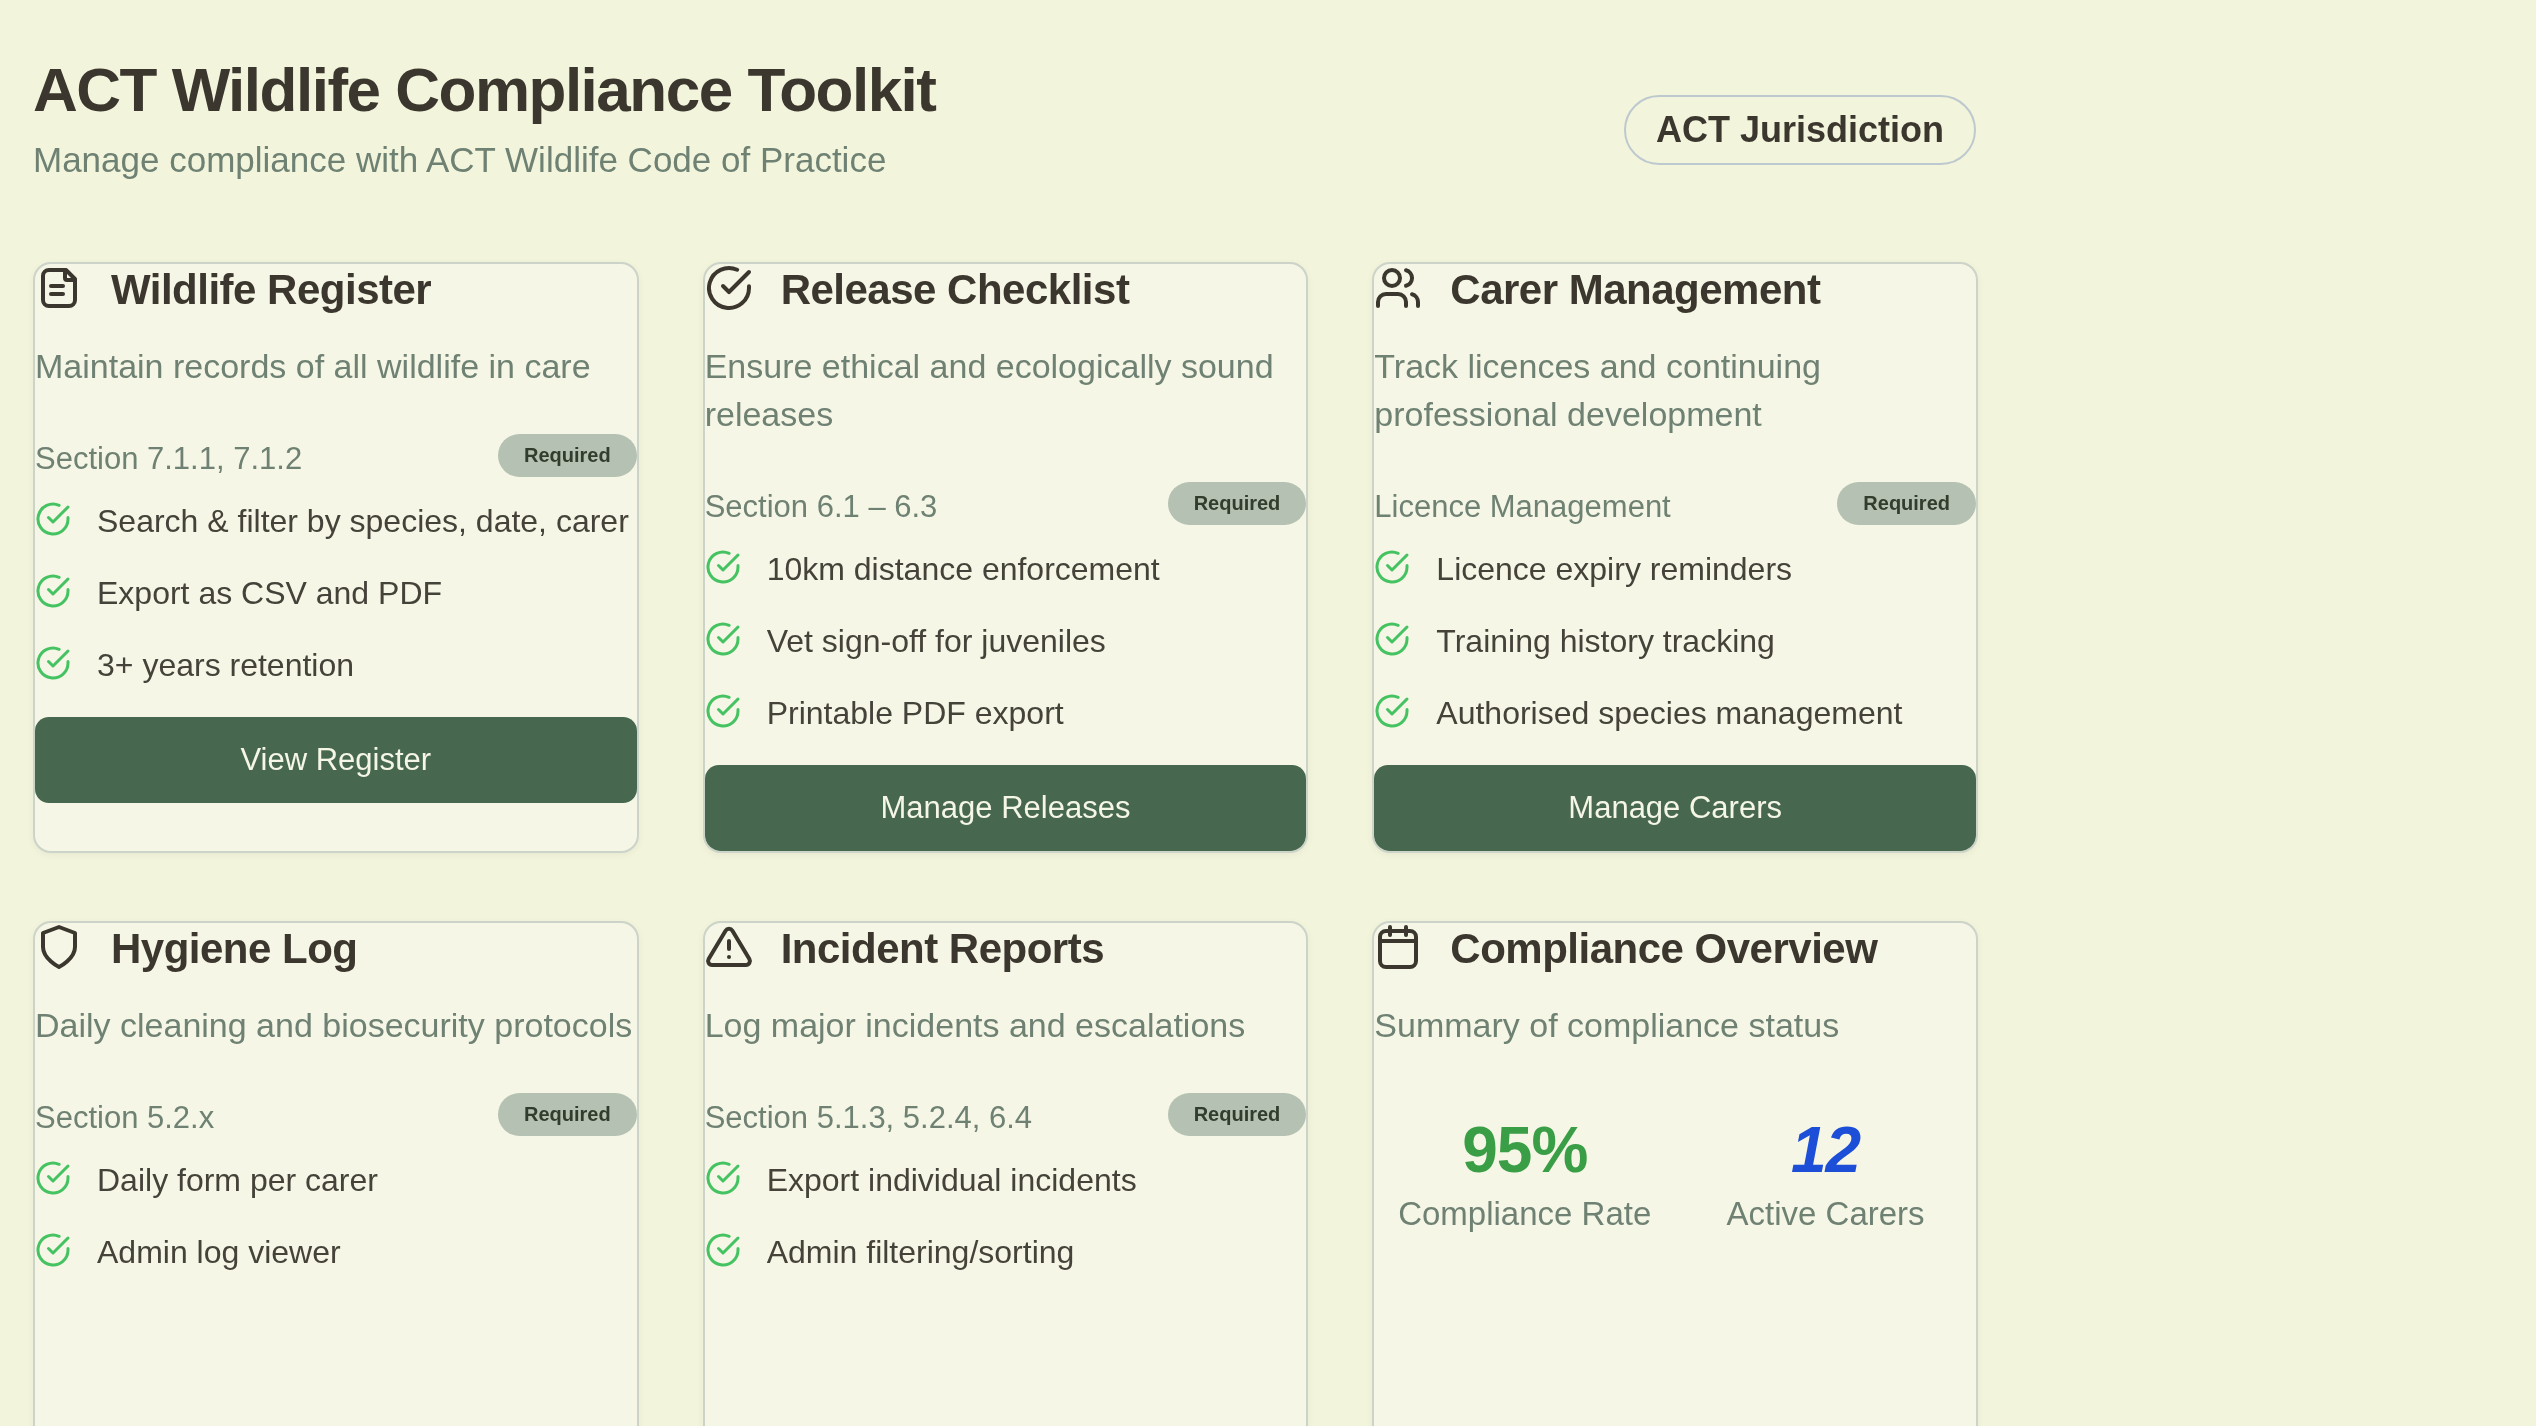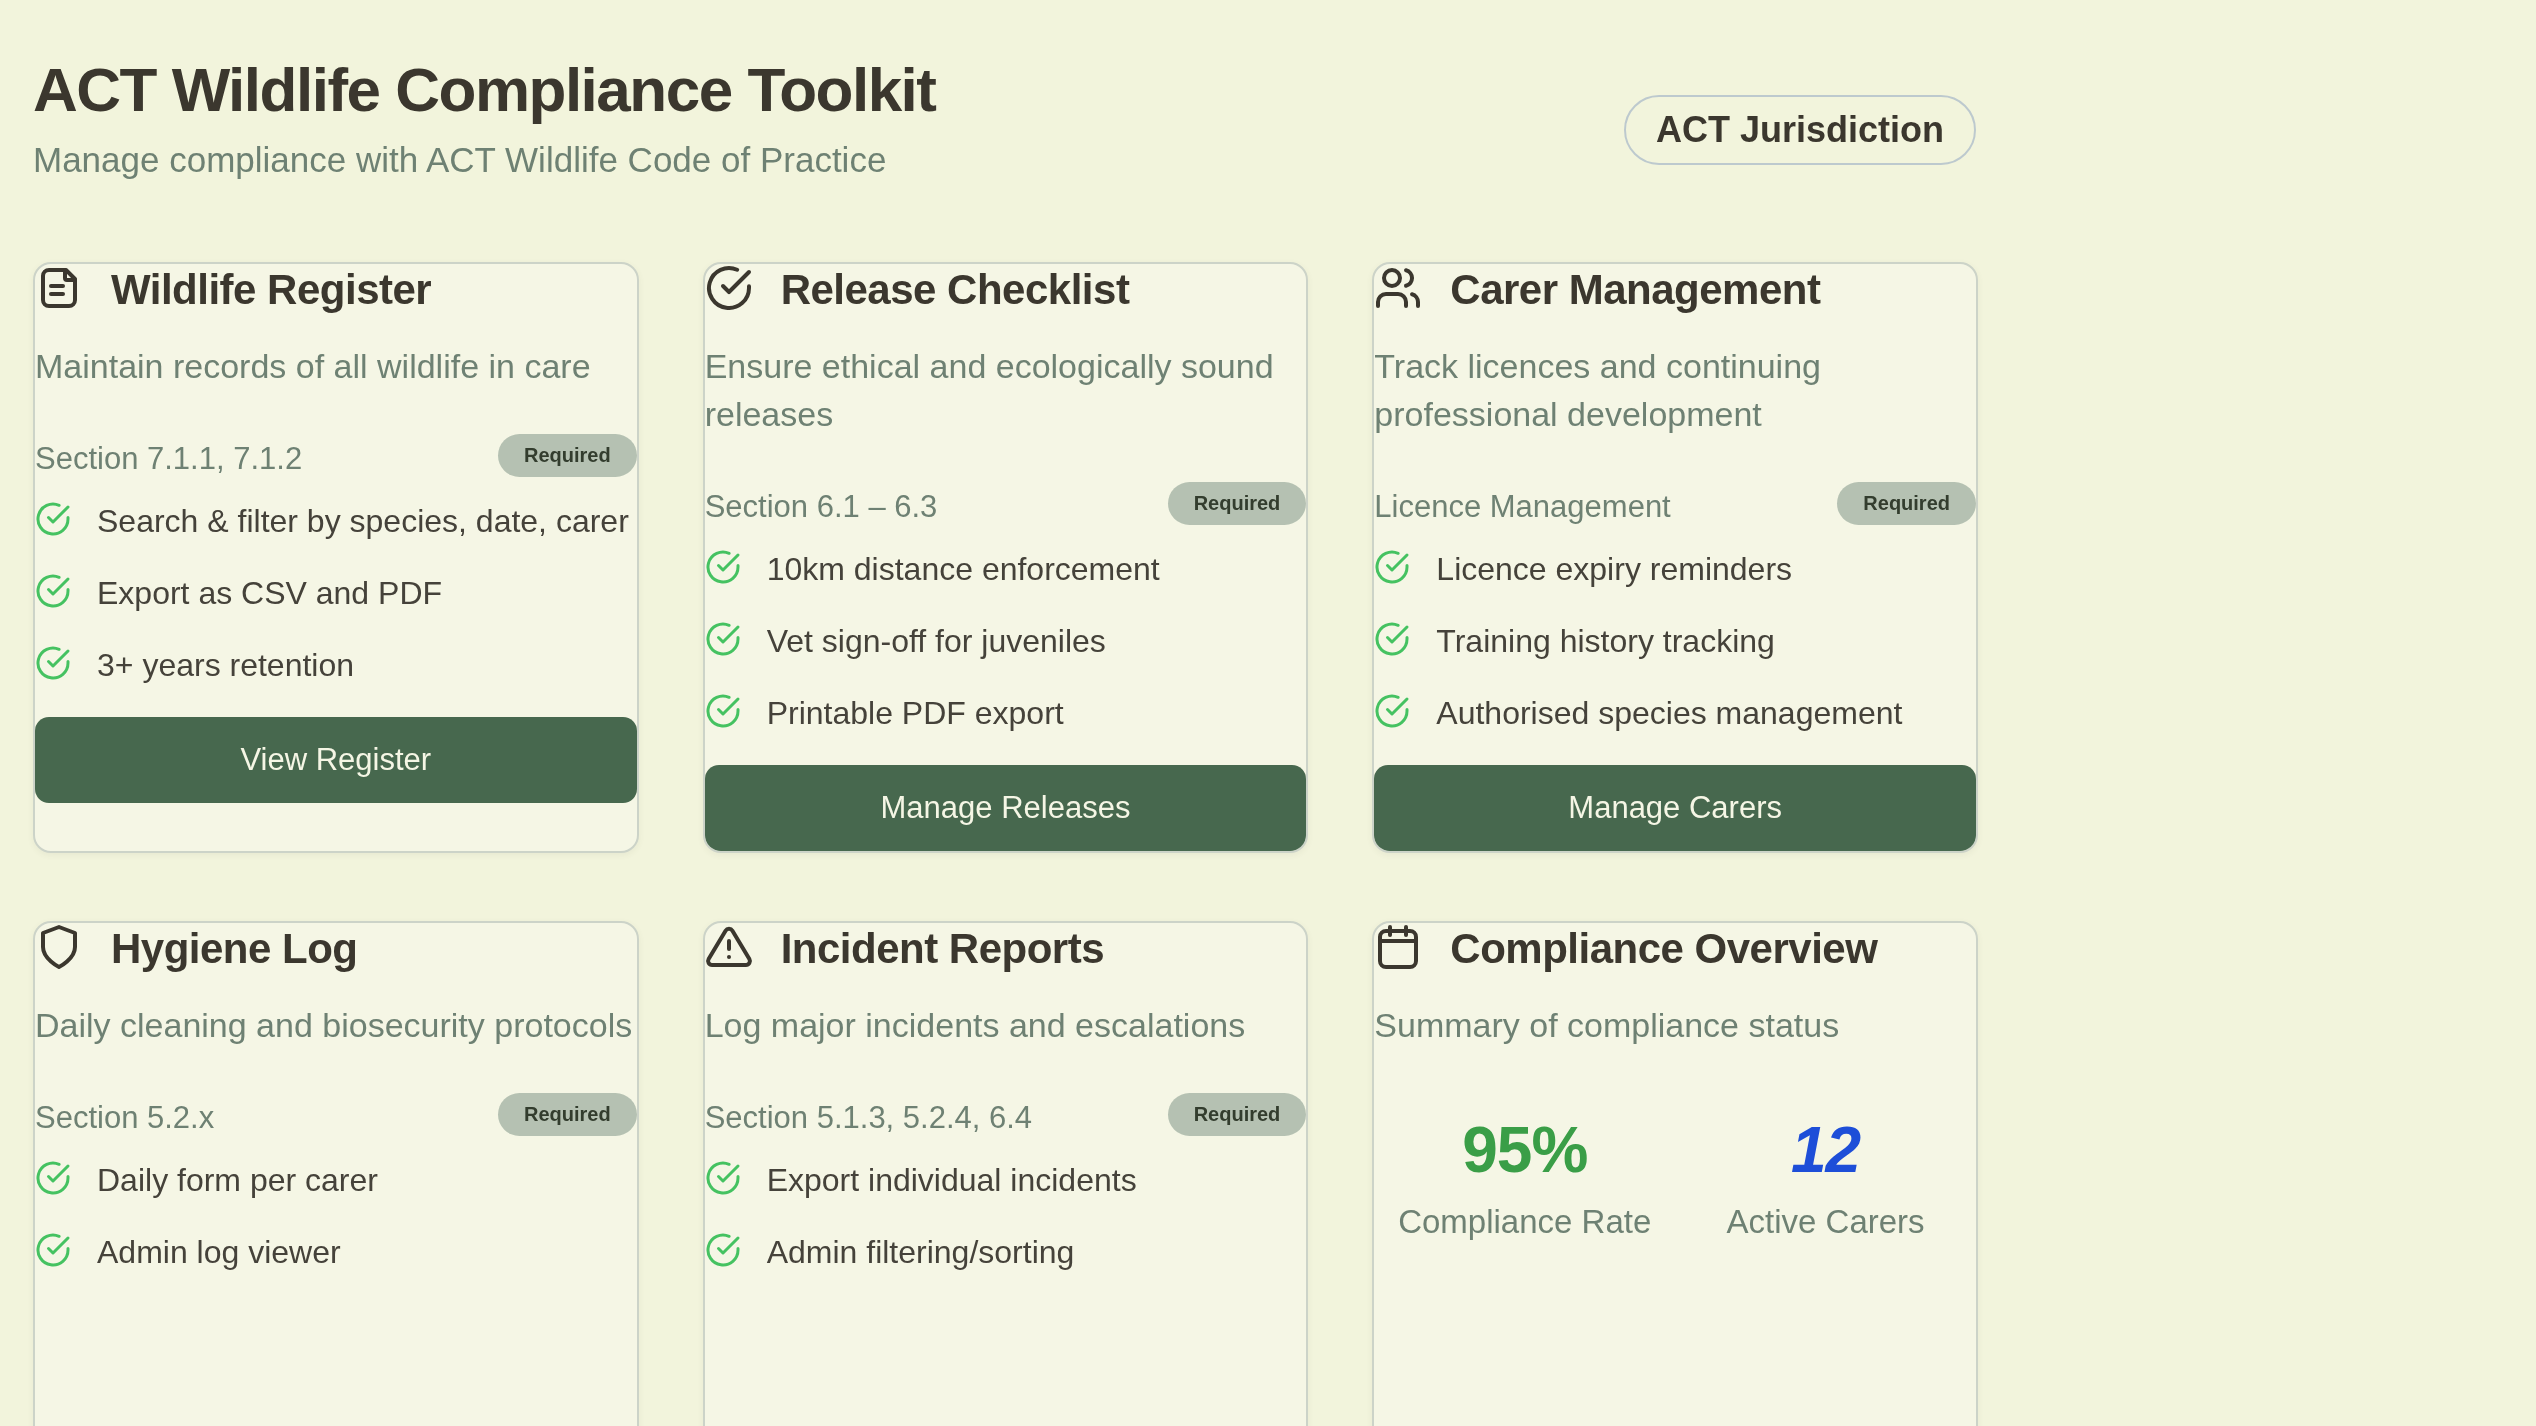--- a/index.html
+++ b/index.html
@@ -65,21 +65,21 @@
     background:#47684e; color:#f5f6e5;
     border:none; border-radius:14px;
     padding:25px 0; font-size:31px;
     font-family:"Liberation Sans", sans-serif;
     cursor:pointer; text-align:center;
   }
 
   
   .stats { margin-top:64px; display:grid; grid-template-columns:1fr 1fr; text-align:center; }
   .stat-value { font-size:64px; font-weight:700; letter-spacing:-1px; }
-  .stat-label { margin-top:16px; font-size:33px; color:#6e8173; }
+  .stat-label { margin-top:8px; font-size:33px; color:#6e8173; }
 
   
   .tooltip {
     position:absolute; left:2481px; top:1342px; z-index:20;
     background:#585550; border:4px solid #1b1b18; border-radius:16px;
     color:#fbfbf8; font-size:35px; line-height:38px;
     padding:10px 18px; width:150px; height:auto;
   }
   .tooltip::after {
     content:""; position:absolute; left:22px; bottom:-19px;

